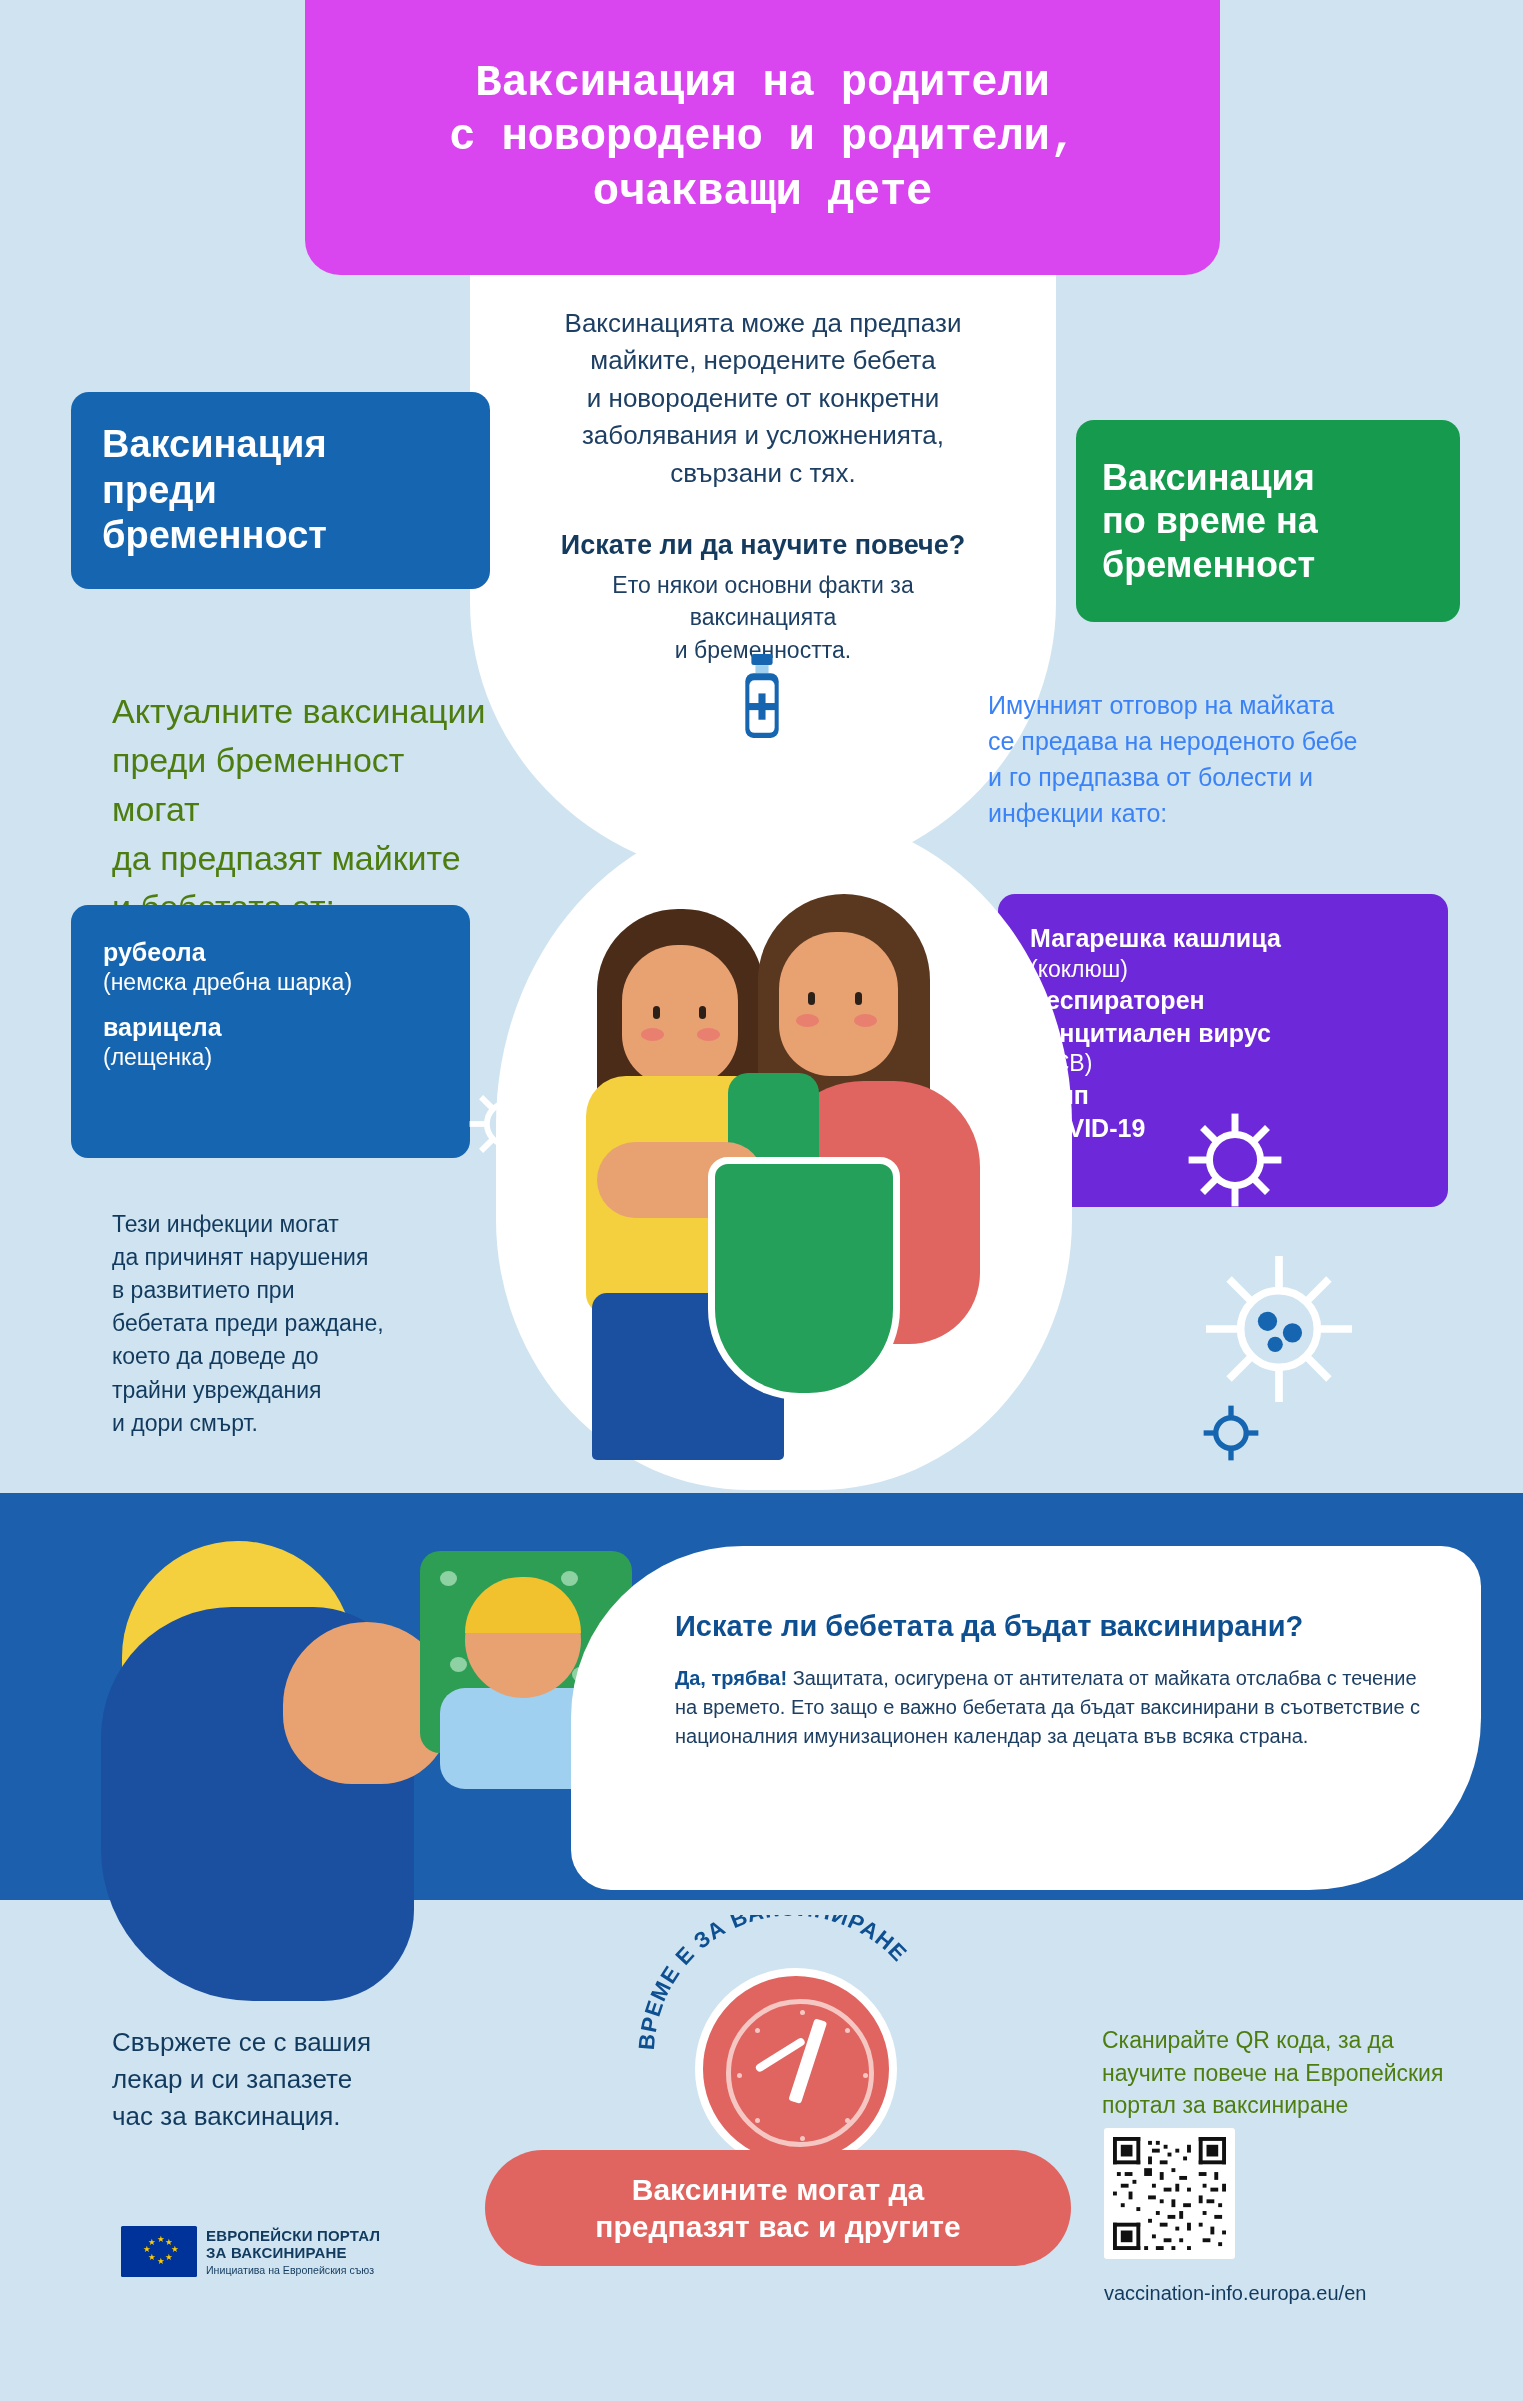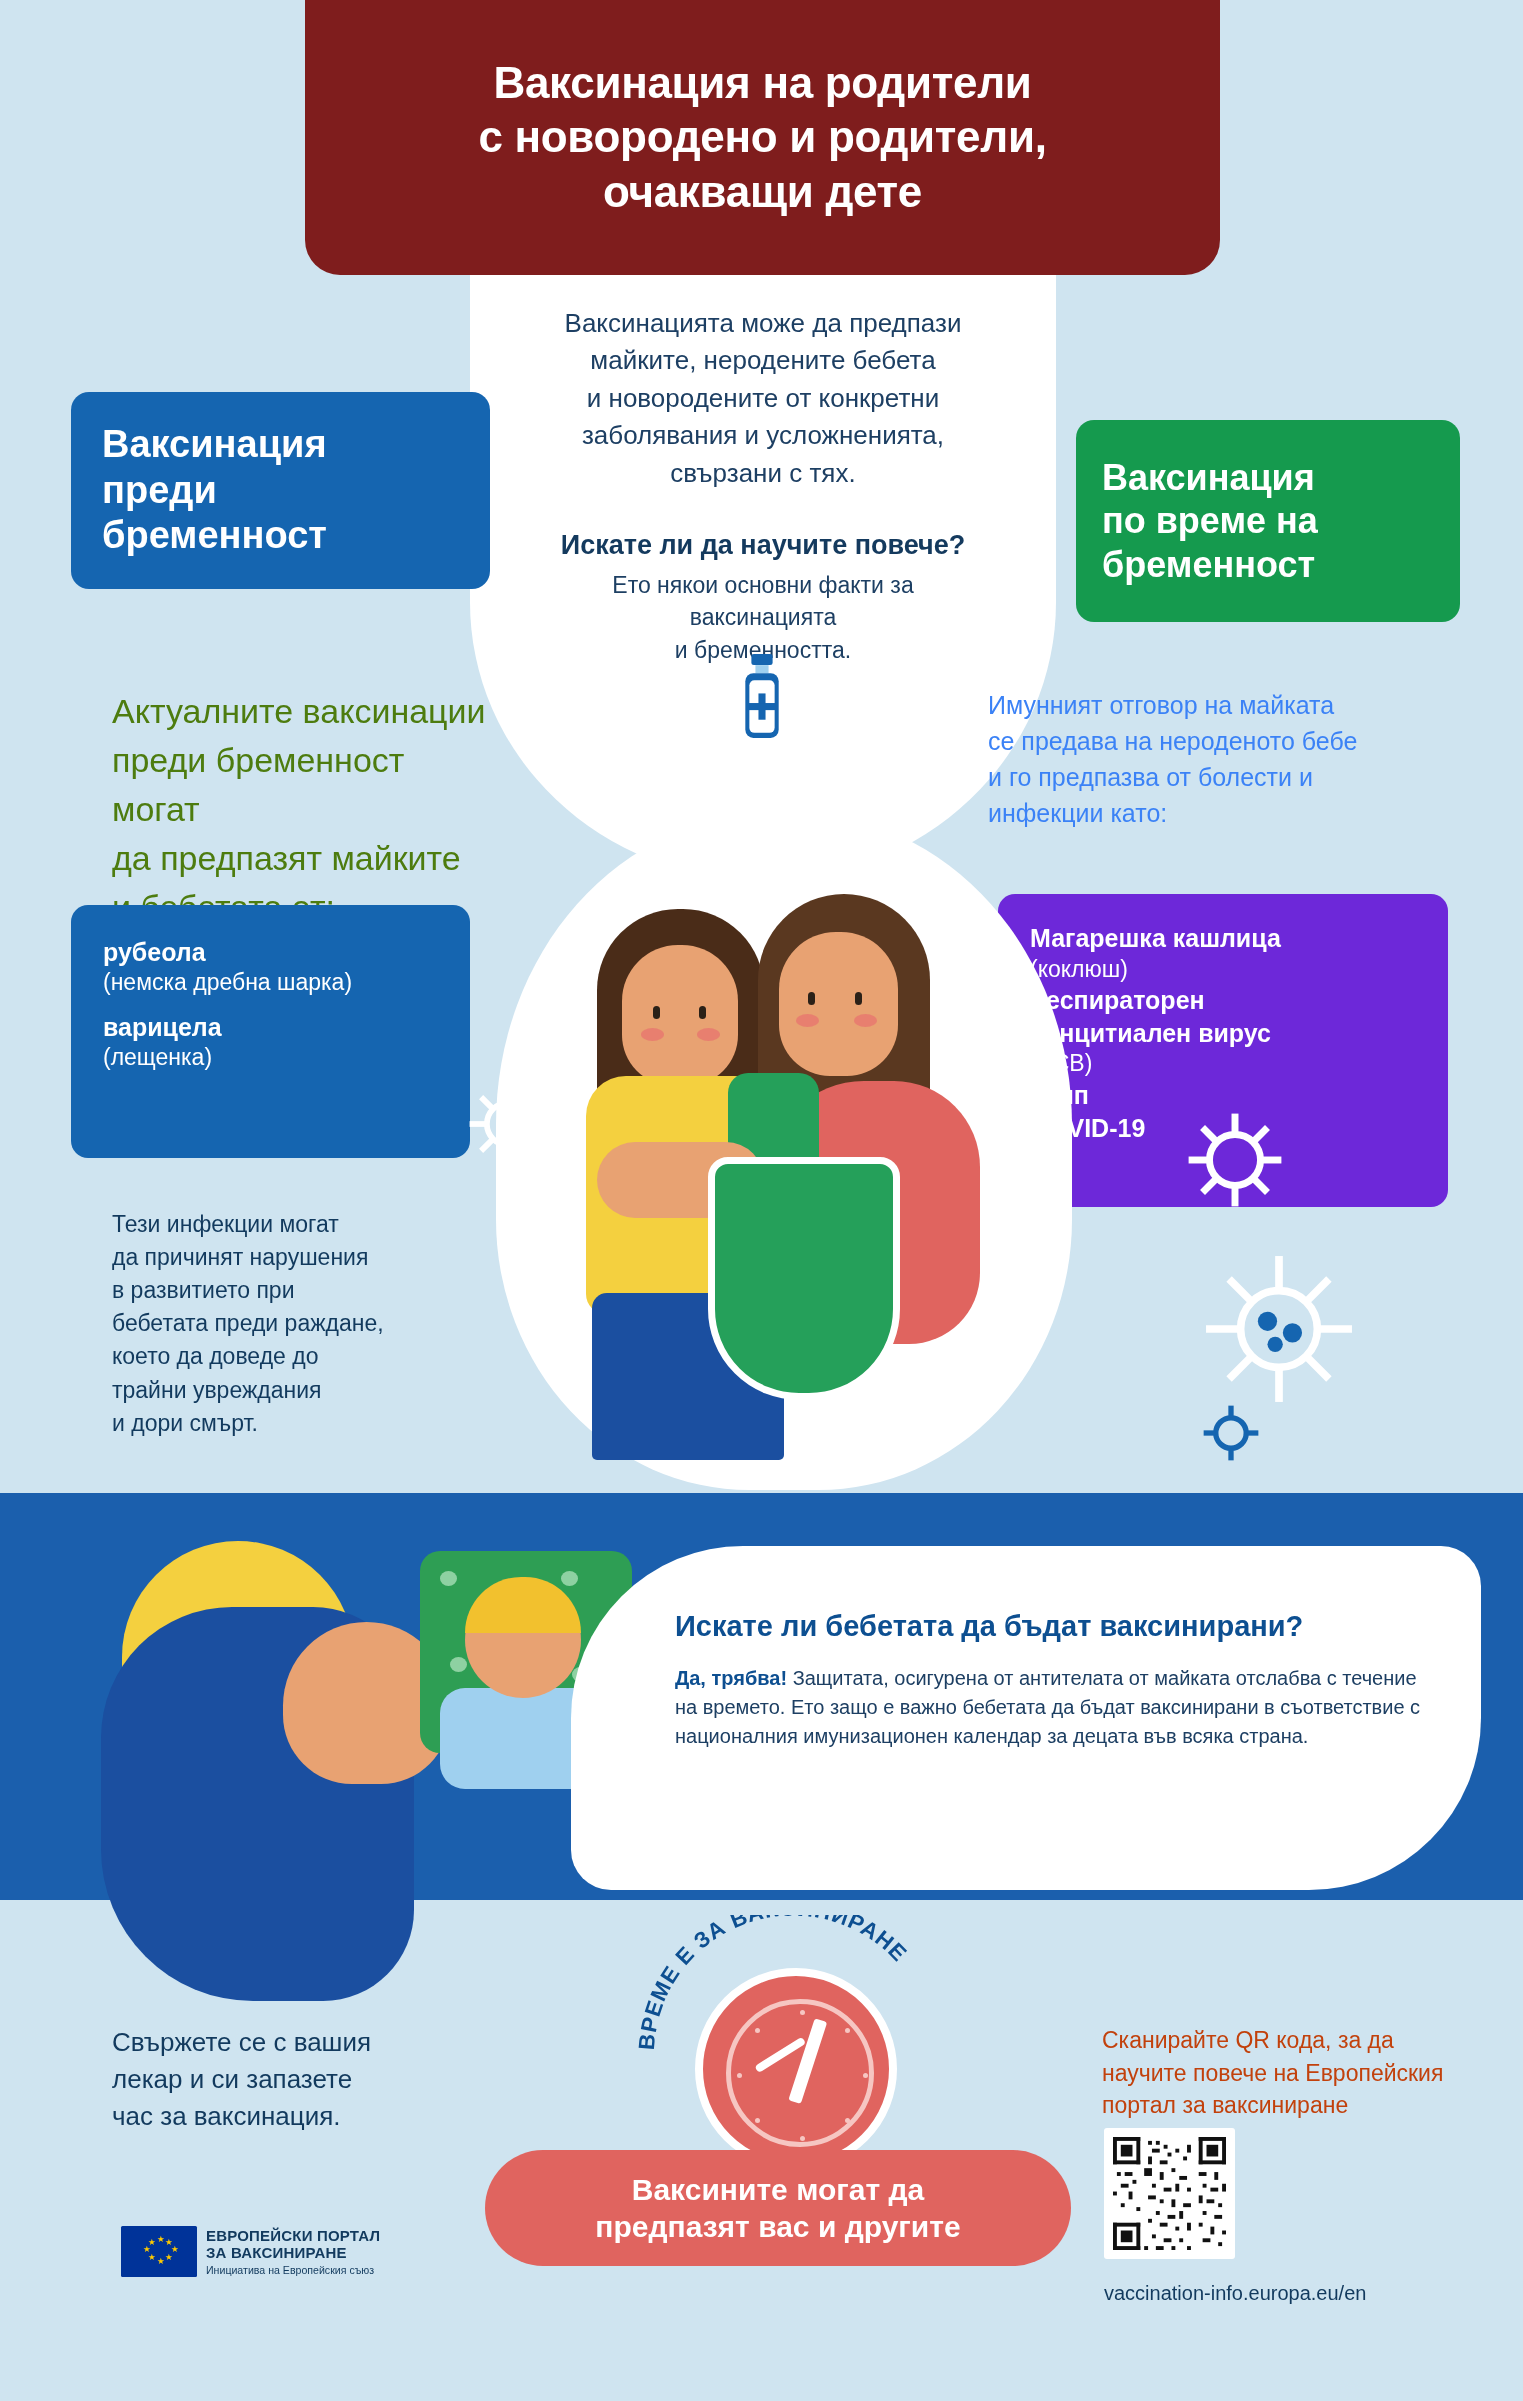--- a/index.html
+++ b/index.html
@@ -22,23 +22,24 @@
     background: #1b5fad;
   }
   .bg-white-bottom {
     position: absolute; left: 0; top: 1900px; width: 1523px; height: 501px;
     background: #cfe4f0;
   }
 
   
   .header-banner {
     position: absolute; left: 305px; top: 0px; width: 915px; height: 275px;
-    background: #7f1d1d; border-radius: 0 0 35px 35px;
+    background: #d946ef; border-radius: 0 0 35px 35px;
     display: flex; align-items: center; justify-content: center;
     text-align: center;
+    font-family: Liberation Mono, monospace;
   }
   .header-banner h1 {
     color: #ffffff; font-size: 44px; line-height: 1.24; font-weight: bold;
     letter-spacing: -0.3px; padding: 0 30px;
   }
 
   
   .intro-bubble {
     position: absolute; left: 470px; top: 275px; width: 586px; height: 606px;
     background: #ffffff;
@@ -201,21 +202,21 @@
   .pill-red {
     position: absolute; left: 485px; top: 2150px; width: 586px; height: 116px;
     background: #e0645f; border-radius: 58px;
     display:flex; align-items:center; justify-content:center; text-align:center;
   }
   .pill-red span { color:#ffffff; font-size: 30px; font-weight: bold; line-height: 1.24; }
 
   
   .qr-text {
     position: absolute; left: 1102px; top: 2024px; width: 354px;
-    font-size: 23px; line-height: 1.42; color: #c2410c;
+    font-size: 23px; line-height: 1.42; color: #4d7c0f;
   }
   .qr-box {
     position: absolute; left: 1104px; top: 2128px; width: 131px; height: 131px;
     background: #ffffff; padding: 9px; border-radius: 3px;
   }
   .qr-url {
     position: absolute; left: 1104px; top: 2282px; width: 384px;
     font-size: 20px; color: #123a5e;
   }
 

